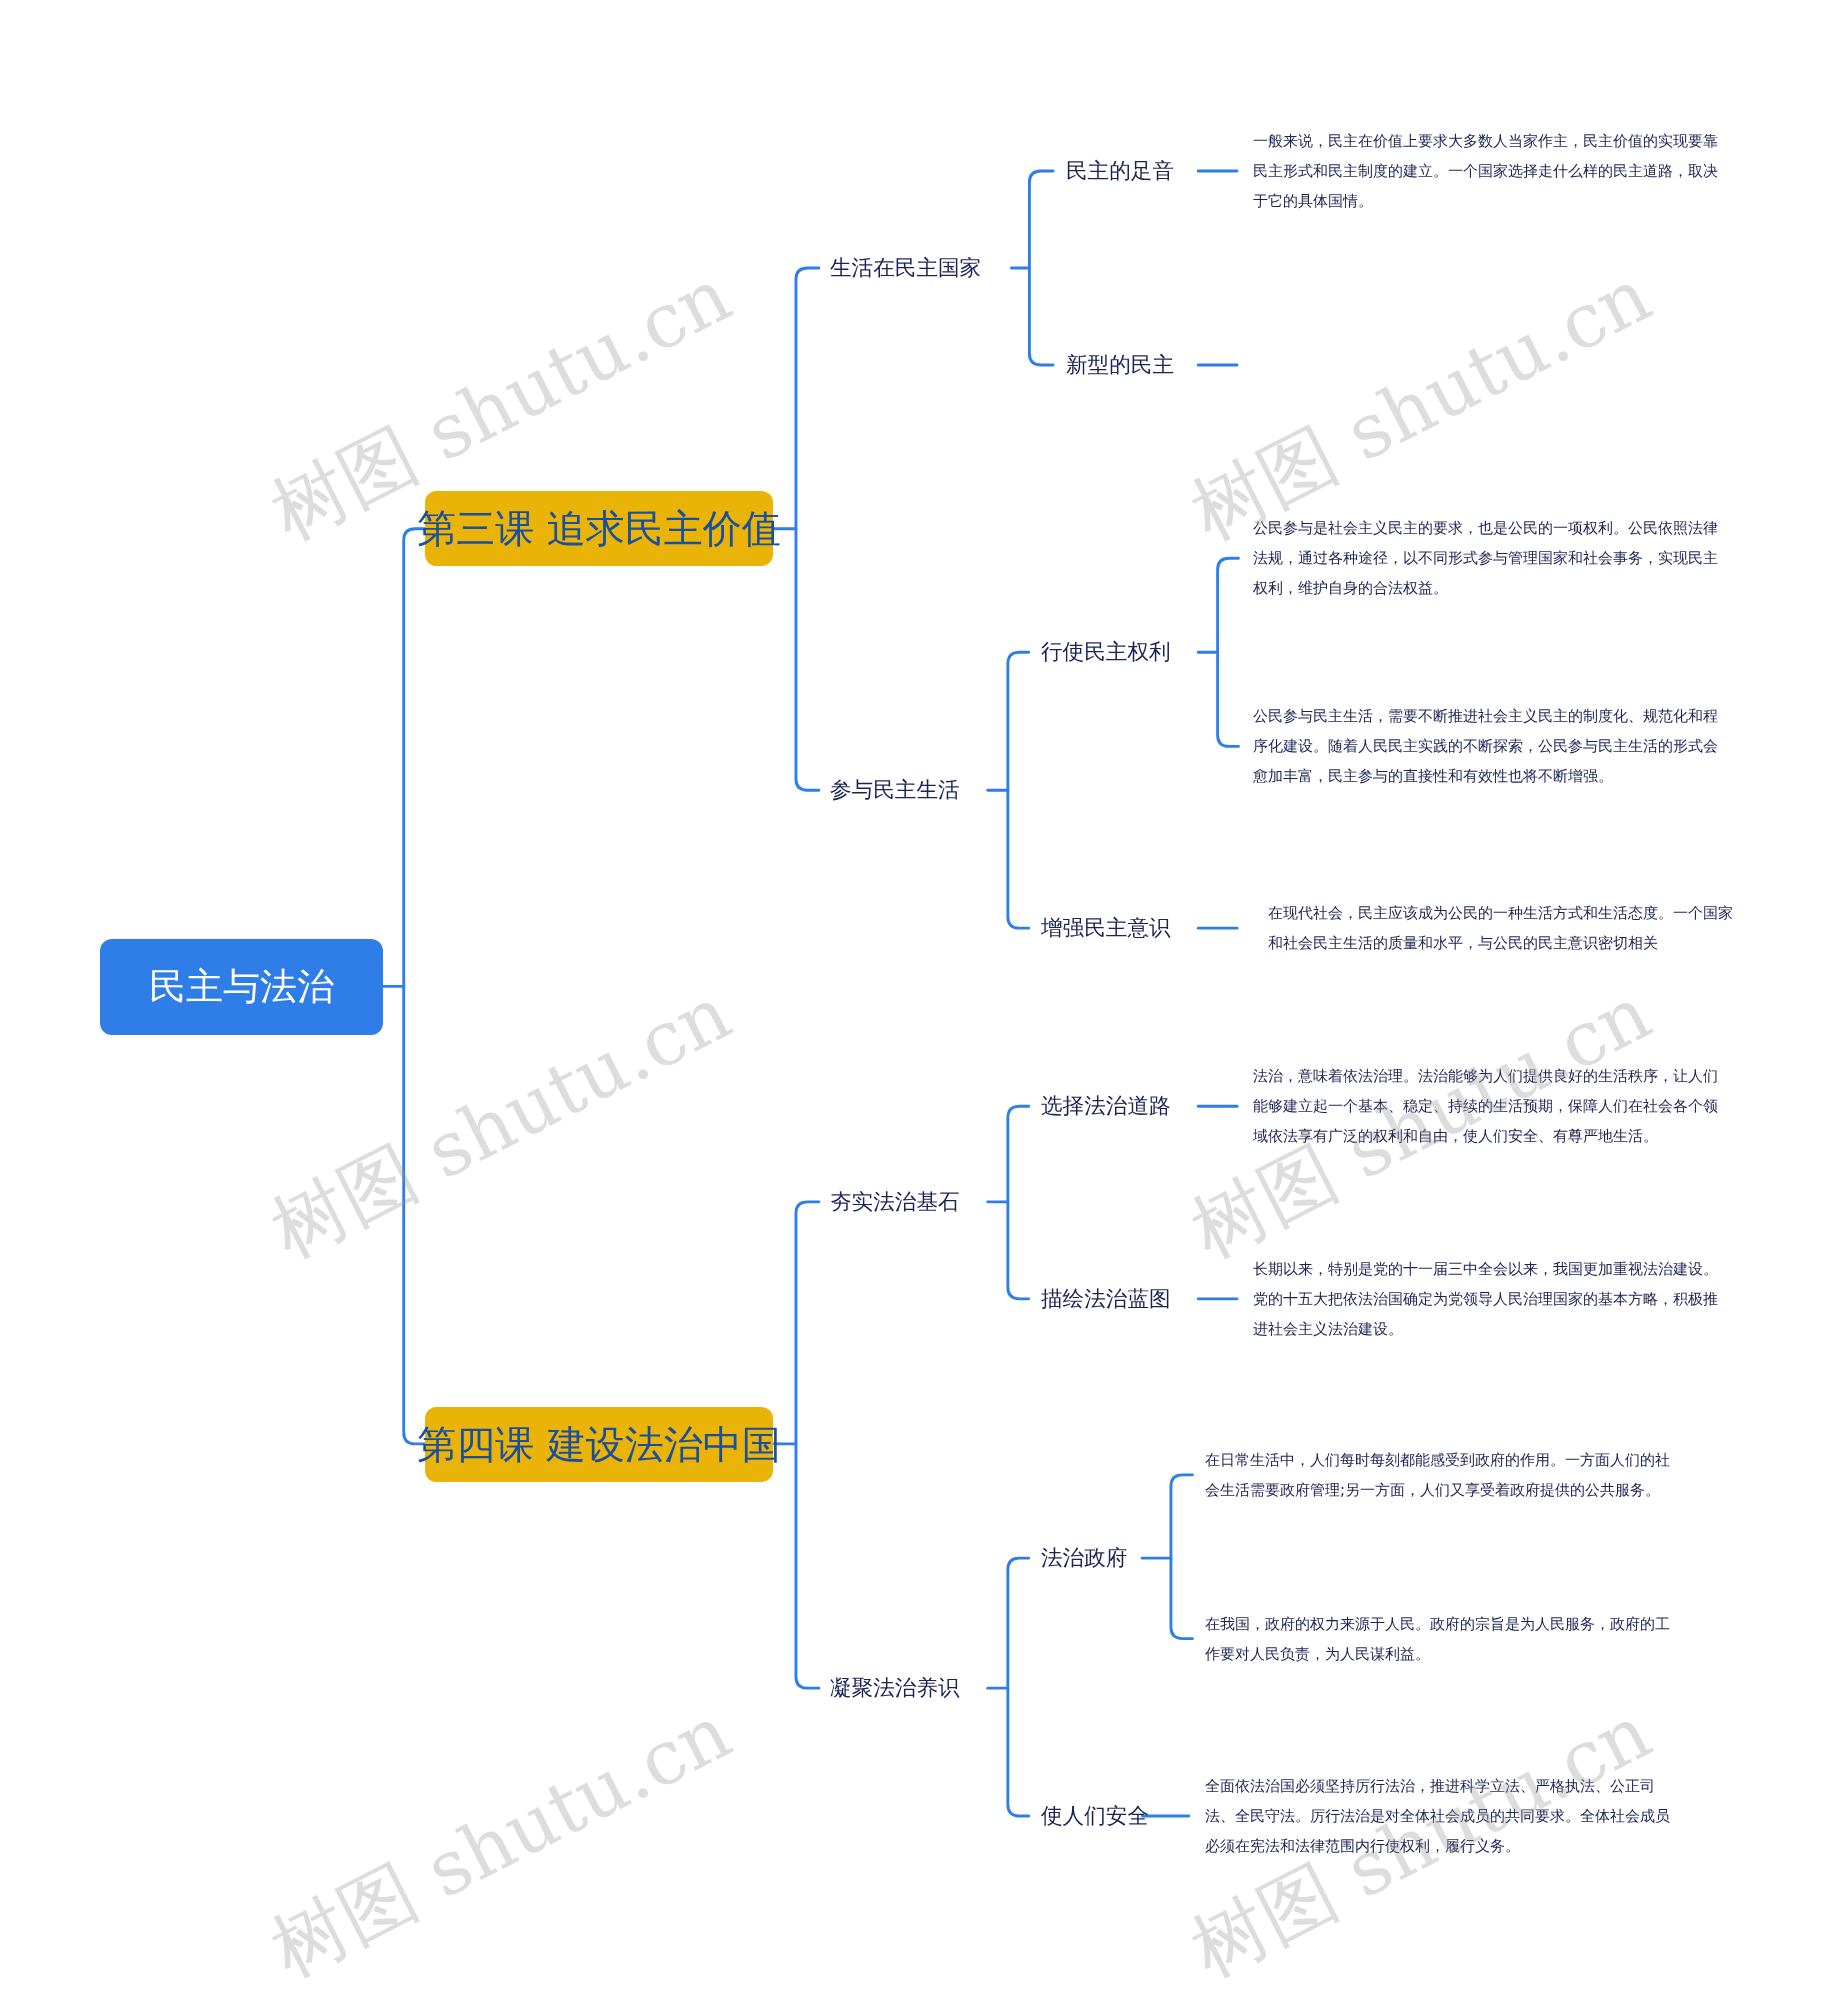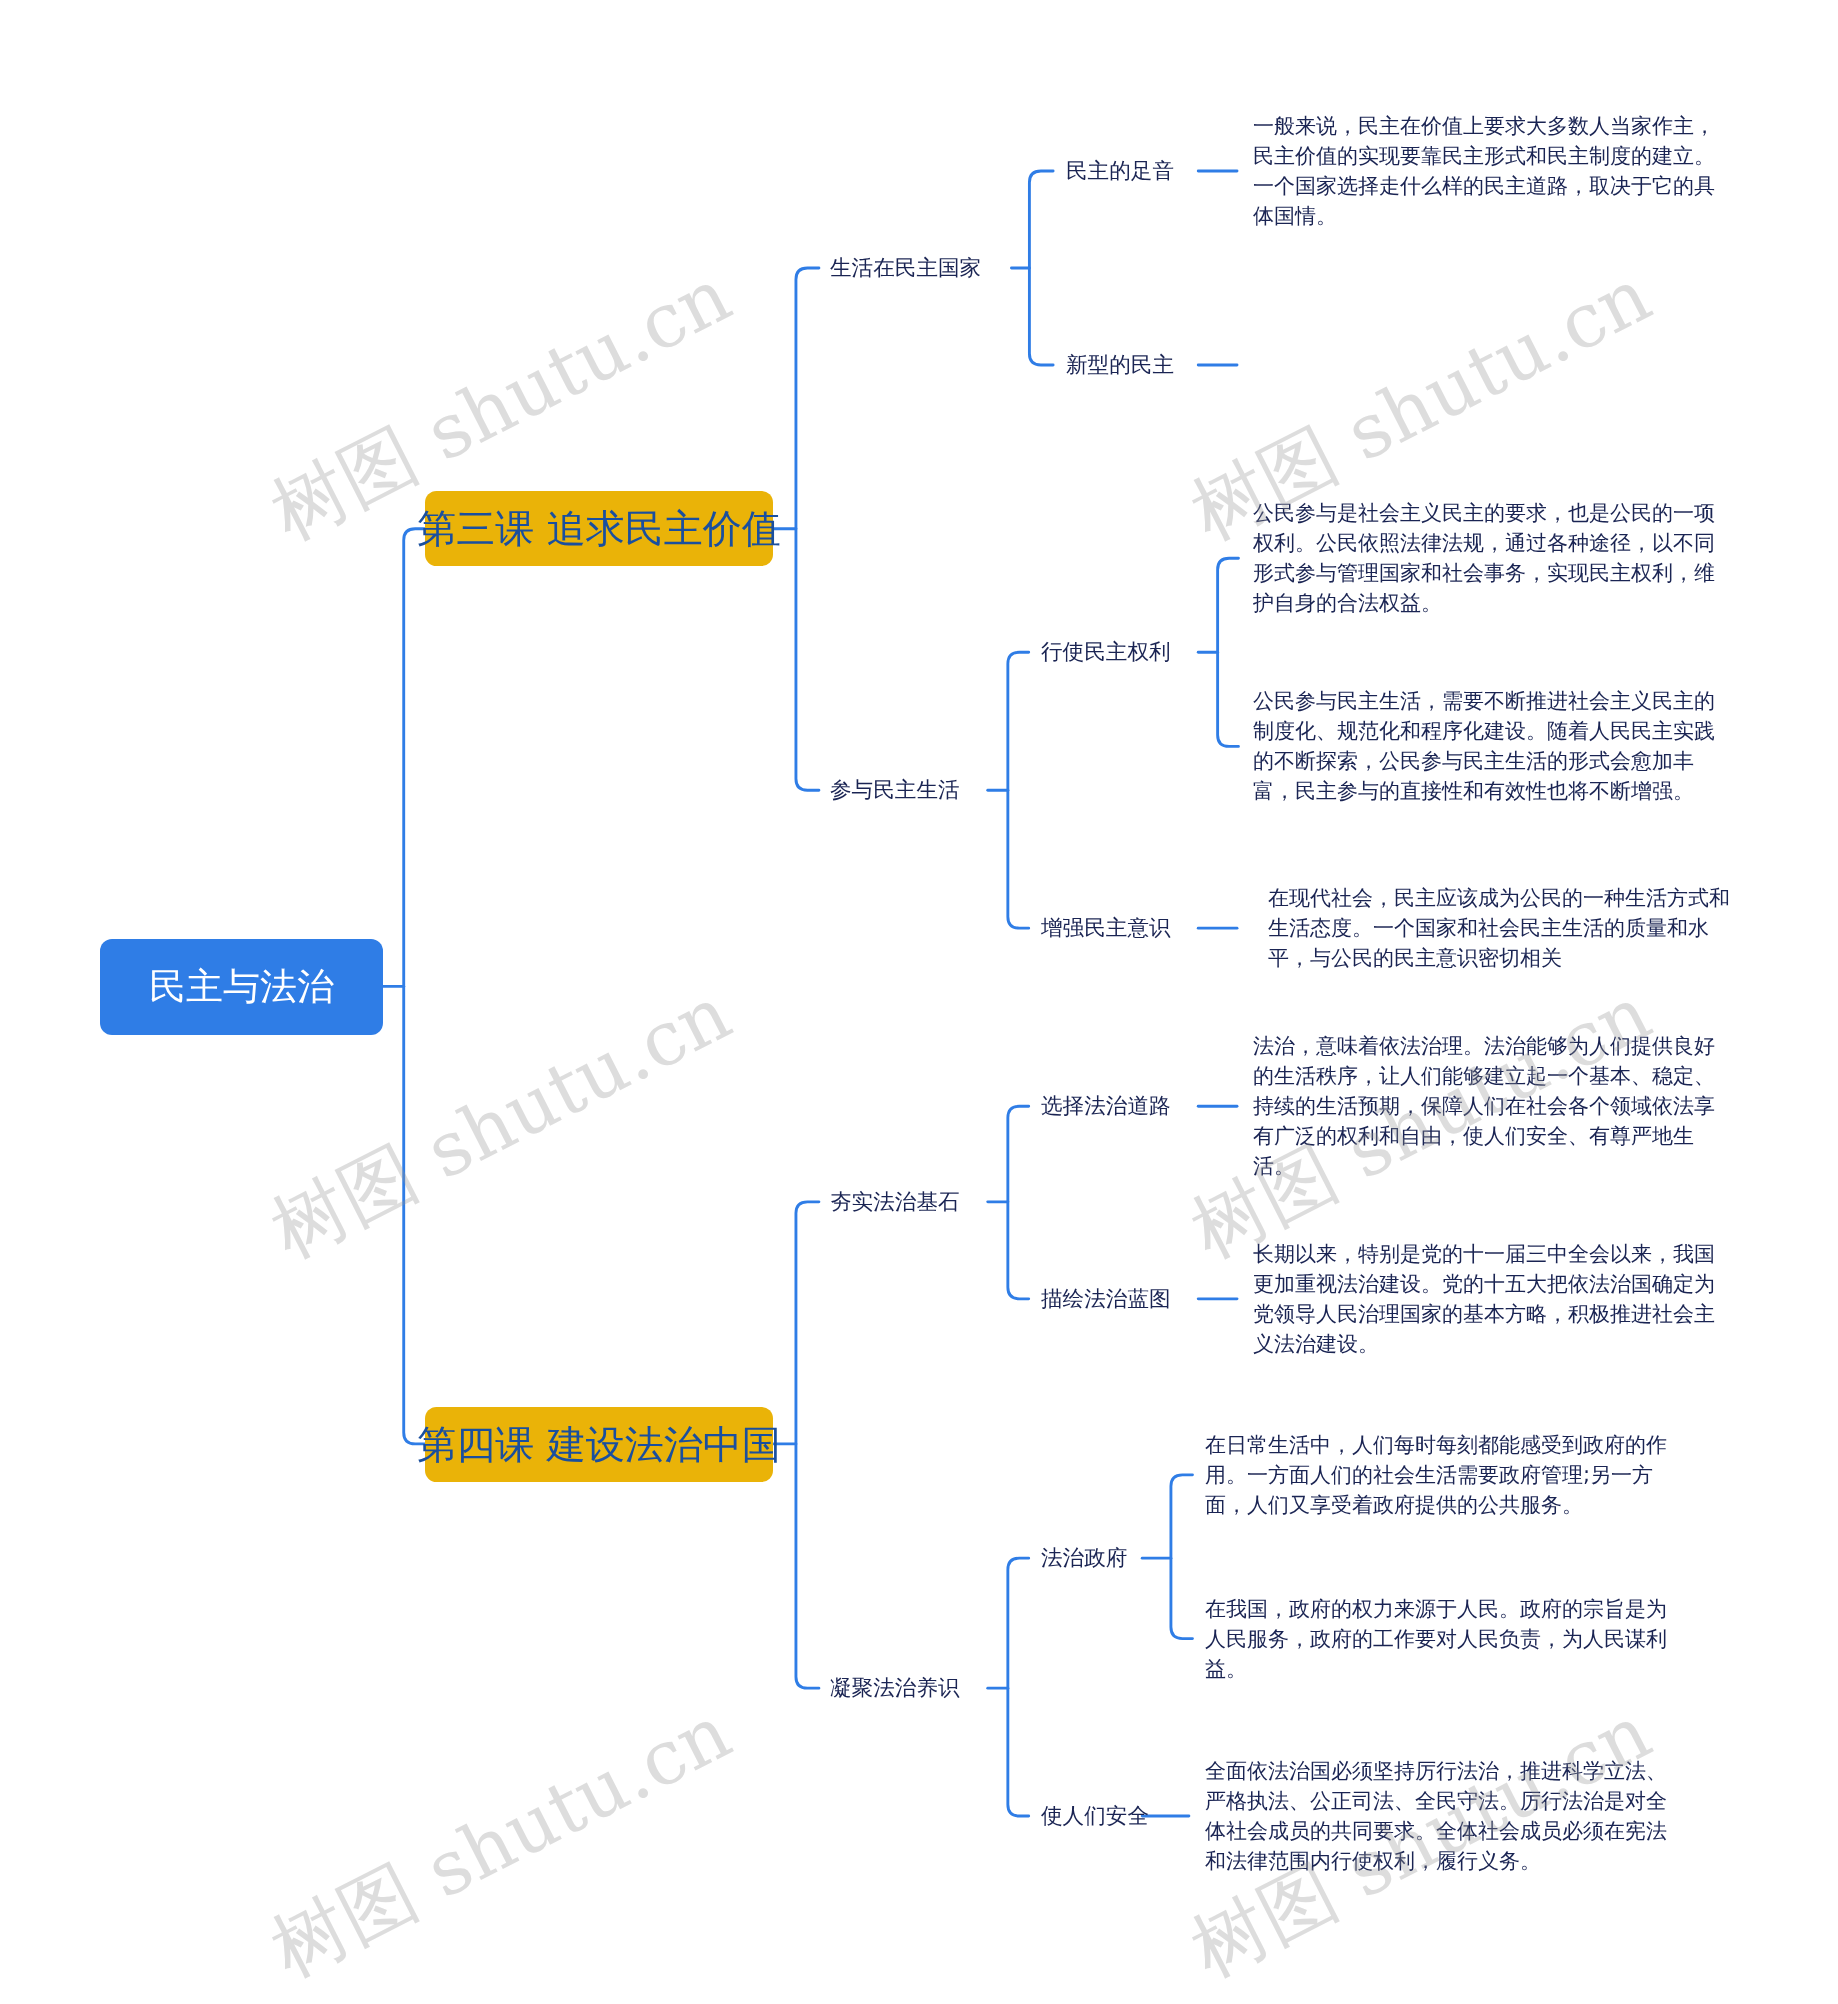--- a/index.html
+++ b/index.html
@@ -8,21 +8,21 @@
   #canvas { position:absolute; left:0; top:0; width:1839px; height:2005px; }
   svg.lines { position:absolute; left:0; top:0; }
   .root { position:absolute; left:100px; top:939px; width:283px; height:96px;
           background:#2f7de6; border-radius:12px; color:#ffffff; font-size:37px;
           display:flex; align-items:center; justify-content:center; box-sizing:border-box; }
   .l1 { position:absolute; left:425px; width:348px; height:75px; background:#eab308;
         border-radius:11.5px; color:#1a4f9e; font-size:39px; display:flex; align-items:center;
         justify-content:center; box-sizing:border-box; white-space:nowrap; }
   .l2, .l3 { position:absolute; color:#1a2453; font-size:21.6px; white-space:nowrap;
              transform:translateY(-50%); line-height:1; }
-  .leaf { position:absolute; color:#1a2453; font-size:21px; line-height:30px; width:474px;
+  .leaf { position:absolute; color:#1a2453; font-size:15px; line-height:30px; width:474px;
           transform:translateY(-50%); word-break:break-all; }
   .wm { position:absolute; color:rgba(150,150,150,0.32); font-size:75px;
         font-family:"DejaVu Serif", "Liberation Serif", serif; white-space:nowrap;
         transform:rotate(-27deg); transform-origin:left top; pointer-events:none; }
 </style>
 </head>
 <body>
 
 <div id="canvas">
 

